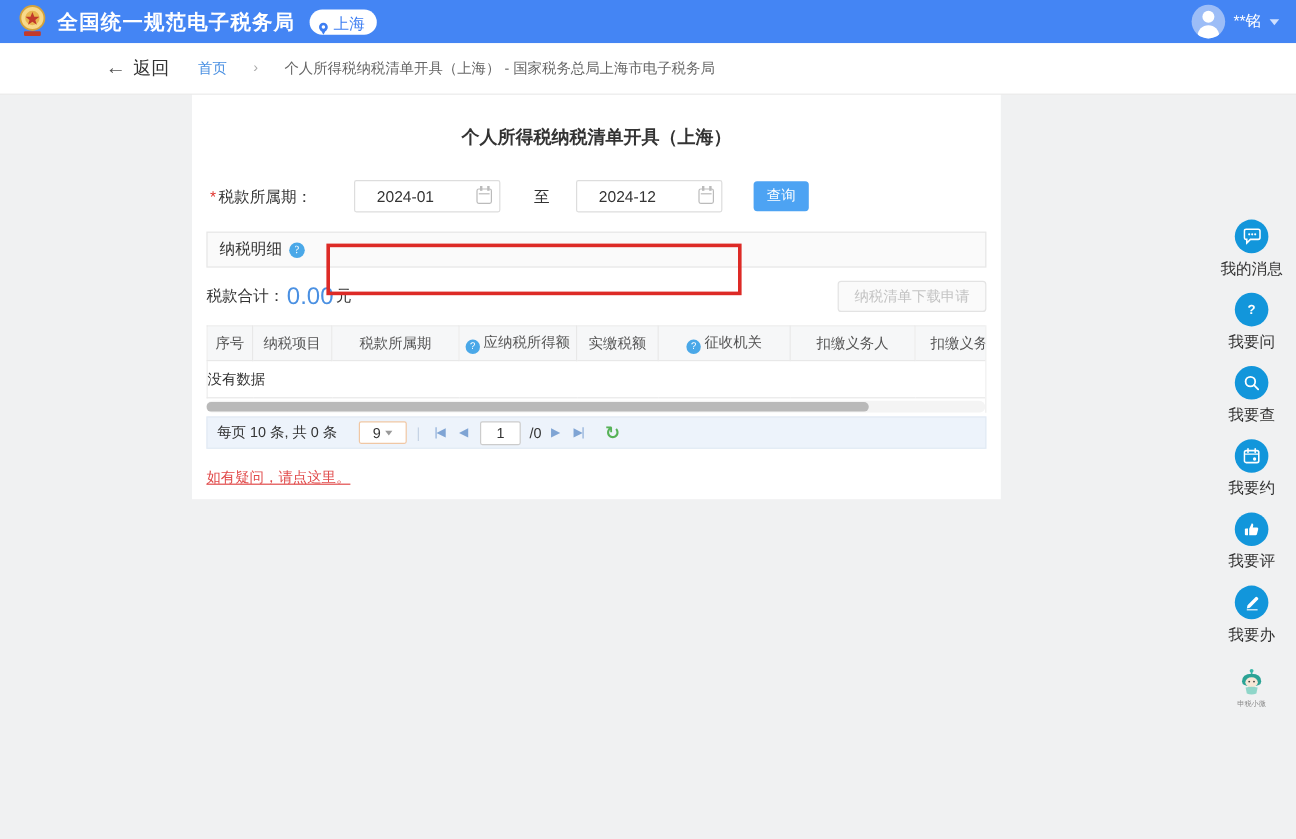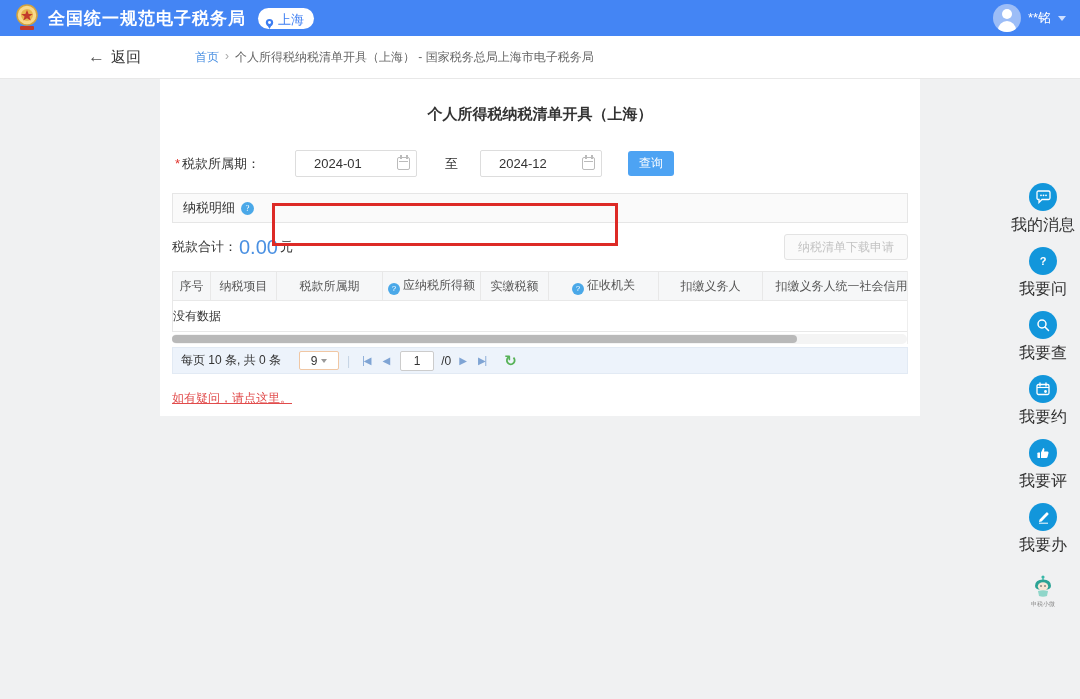--- a/index.html
+++ b/index.html
@@ -36,27 +36,27 @@
   .chev{ width:0; height:0; border-left:4px solid transparent; border-right:4px solid transparent; border-top:5px solid #cfe0ff; }
 
   
   .crumbbar{
     position:absolute; left:0; top:36px; width:1080px; height:43px;
     background:#fff; border-bottom:1px solid #e8e8e8;
     display:flex; align-items:center; padding:0 0 0 88px; font-size:13px;
   }
   .back{ display:flex; align-items:center; gap:6px; color:#333; font-size:15px; cursor:pointer; }
   .back .arr{ font-size:17px; color:#555; }
-  .crumbs{ margin-left:54px; display:flex; align-items:flex-start; gap:6px; font-size:12px; color:#666; }
+  .crumbs{ margin-left:24px; display:flex; align-items:flex-start; gap:22px; font-size:12px; color:#666; }
   .crumb-home{ color:#4a90e2; cursor:pointer; }
   .crumb-sep{ color:#aaa; }
 
   
   .card{
-    position:absolute; left:160px; top:79px; width:760px; height:337px;
+    position:absolute; left:160px; top:79px; width:674px; height:337px;
     background:#fff;
   }
   .card-title{ text-align:center; margin-top:26px; font-size:15px; font-weight:bold; color:#333; }
 
   .form-row{ position:relative; height:43px; margin-top:18px; }
   .req{ color:#e0312b; margin-right:2px; }
   .form-label{ position:absolute; left:15px; top:13px; font-size:13px; color:#333; }
   .date-input{
     position:absolute; top:8px; width:122px; height:27px;
     border:1px solid #ddd; border-radius:2px; background:#fff;
@@ -135,21 +135,21 @@
     text-decoration:underline; cursor:pointer;
   }
 
   
   .sidebar{ position:absolute; right:6px; top:183px; width:62px; display:flex; flex-direction:column; align-items:center; }
   .side-item{ display:flex; flex-direction:column; align-items:center; margin-bottom:11px; cursor:pointer; }
   .side-circle{
     width:28px; height:28px; border-radius:50%; background:#1296db;
     display:flex; align-items:center; justify-content:center; color:#fff;
   }
-  .side-label{ font-size:16px; color:#333; margin-top:4px; white-space:nowrap; }
+  .side-label{ font-size:13px; color:#333; margin-top:4px; white-space:nowrap; }
   .side-circle svg{ display:block; }
   .mascot{ margin-top:6px; display:flex; flex-direction:column; align-items:center; cursor:pointer; }
   .mascot-label{ font-size:6px; color:#888; margin-top:1px; }
 </style>
 </head>
 <body>
 
 <div class="topbar">
   <svg class="emblem" viewBox="0 0 26 28">
     <circle cx="13" cy="11" r="10" fill="#f8d98a" stroke="#d4a23c" stroke-width="1.5"></circle>

